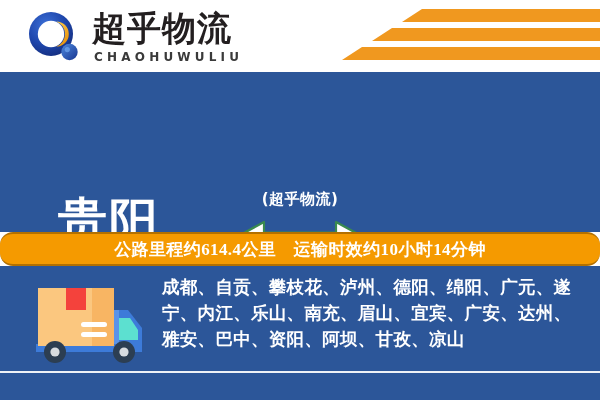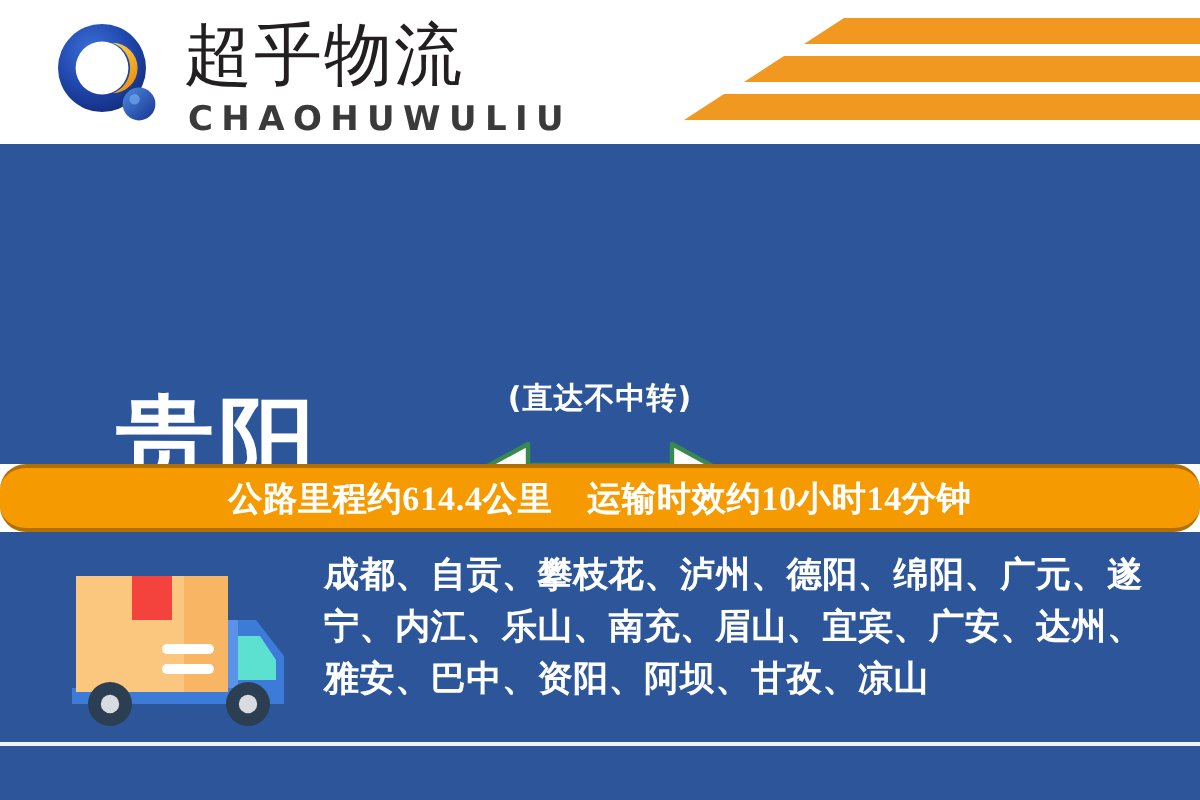--- a/index.html
+++ b/index.html
@@ -32,31 +32,31 @@
   .logo-mark {
     position: absolute;
     left: 4px; top: 4px;
     width: 56px; height: 56px;
   }
   .logo-text-cn {
     position: absolute;
     left: 70px; top: 2px;
     font-family: "DejaVu Sans", "Liberation Sans", sans-serif;
     font-size: 34px;
-    font-weight: normal;
+    font-weight: bold;
     letter-spacing: 1px;
     color: #231f20;
     line-height: 40px;
     white-space: nowrap;
   }
   .logo-text-en {
     position: absolute;
     left: 72px; top: 44px;
     font-family: "DejaVu Sans", "Liberation Sans", sans-serif;
-    font-size: 17px;
+    font-size: 12px;
     font-weight: bold;
     letter-spacing: 4.2px;
     color: #3a3a3a;
     white-space: nowrap;
   }
 
   .stripes {
     position: absolute;
     right: 0; top: 8px;
     width: 260px; height: 56px;
@@ -220,21 +220,21 @@
       <div class="stripe s2"></div>
       <div class="stripe s3"></div>
     </div>
 
   </div>
 
   <div class="hero">
 
     <div class="city city-origin">贵阳</div>
 
-    <div class="route-note-top">(直达不中转)</div>
+    <div class="route-note-top">(超乎物流)</div>
 
     <div class="arrow-wrap">
       <svg width="140" height="42" viewBox="0 0 140 42" xmlns="http://www.w3.org/2000/svg">
         <path d="M2 25.5 L34 8 L34 18.5 L106 18.5 L106 8 L138 25.5 L106 36.5 L106 29.5 L34 29.5 L34 40 Z" fill="#ffffff" stroke="#3a8a4f" stroke-width="2.2" stroke-linejoin="round"></path>
       </svg>
     </div>
 
     <div class="route-note-bottom">【往返运输】</div>
 
 

